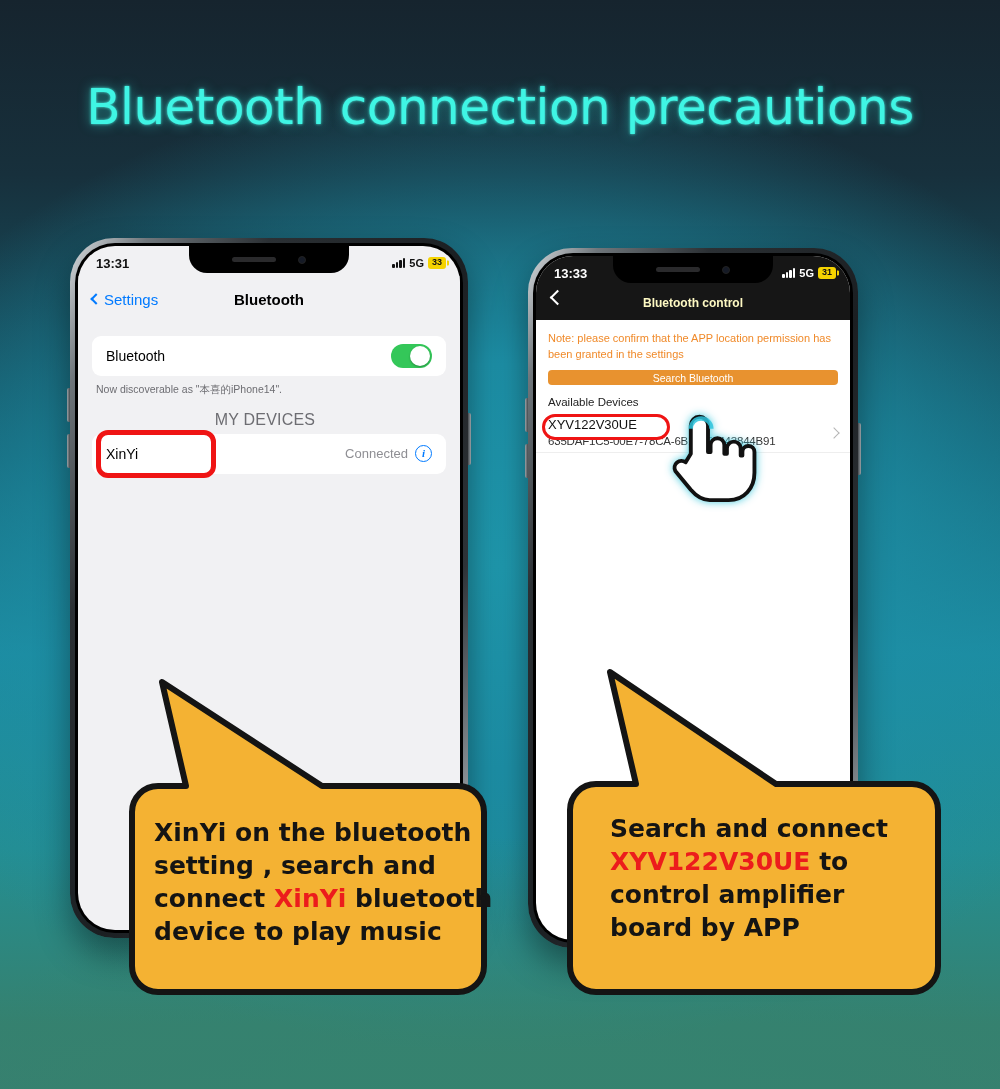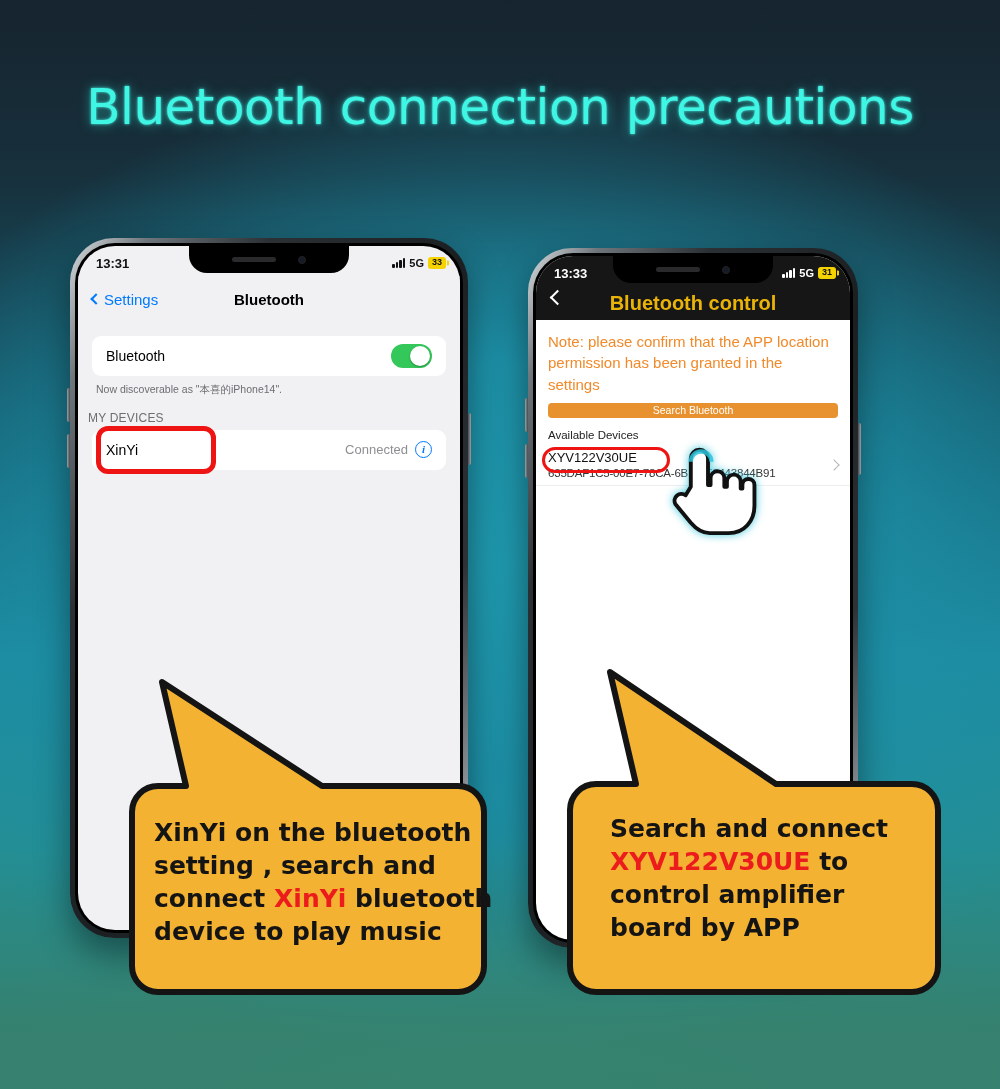--- a/index.html
+++ b/index.html
@@ -177,24 +177,25 @@
     background: #fff;
     box-shadow: 0 1px 2px rgba(0,0,0,0.3);
   }
   .ios-note {
     font-size: 10.5px;
     color: #6d6d72;
     padding: 7px 18px 0 18px;
     line-height: 1.3;
   }
   .ios-section-hd {
-    font-size: 12px;
+    font-size: 16px;
     color: #6d6d72;
     padding: 14px 18px 5px 10px;
     letter-spacing: 0.2px;
+    text-align: center;
   }
   #device-row-wrap { position: relative; margin: 0 14px; }
   #device-row {
     background: #fff;
     border-radius: 9px;
     height: 40px;
     display: flex; align-items: center; justify-content: space-between;
     padding: 0 14px;
     font-size: 14px; color: #000;
   }
@@ -226,25 +227,25 @@
     position: relative;
   }
   #screen-right .appbar .backchev {
     position: absolute; left: 16px; top: 36px;
     width: 11px; height: 11px;
     border-left: 2.4px solid #fff;
     border-bottom: 2.4px solid #fff;
     transform: rotate(45deg);
   }
   #screen-right .appbar .apptitle {
-    color: #eab308; font-size: 20px; font-weight: bold;
+    color: #fef9c3; font-size: 12px; font-weight: bold;
   }
   .app-note {
     color: #f08a2a;
-    font-size: 15px;
+    font-size: 11px;
     line-height: 1.42;
     padding: 11px 12px 6px 12px;
   }
   .search-btn {
     margin: 2px 12px 0 12px;
     background: #e8922f;
     color: #fff;
     font-size: 10.5px;
     height: 15px;
     border-radius: 4px;

